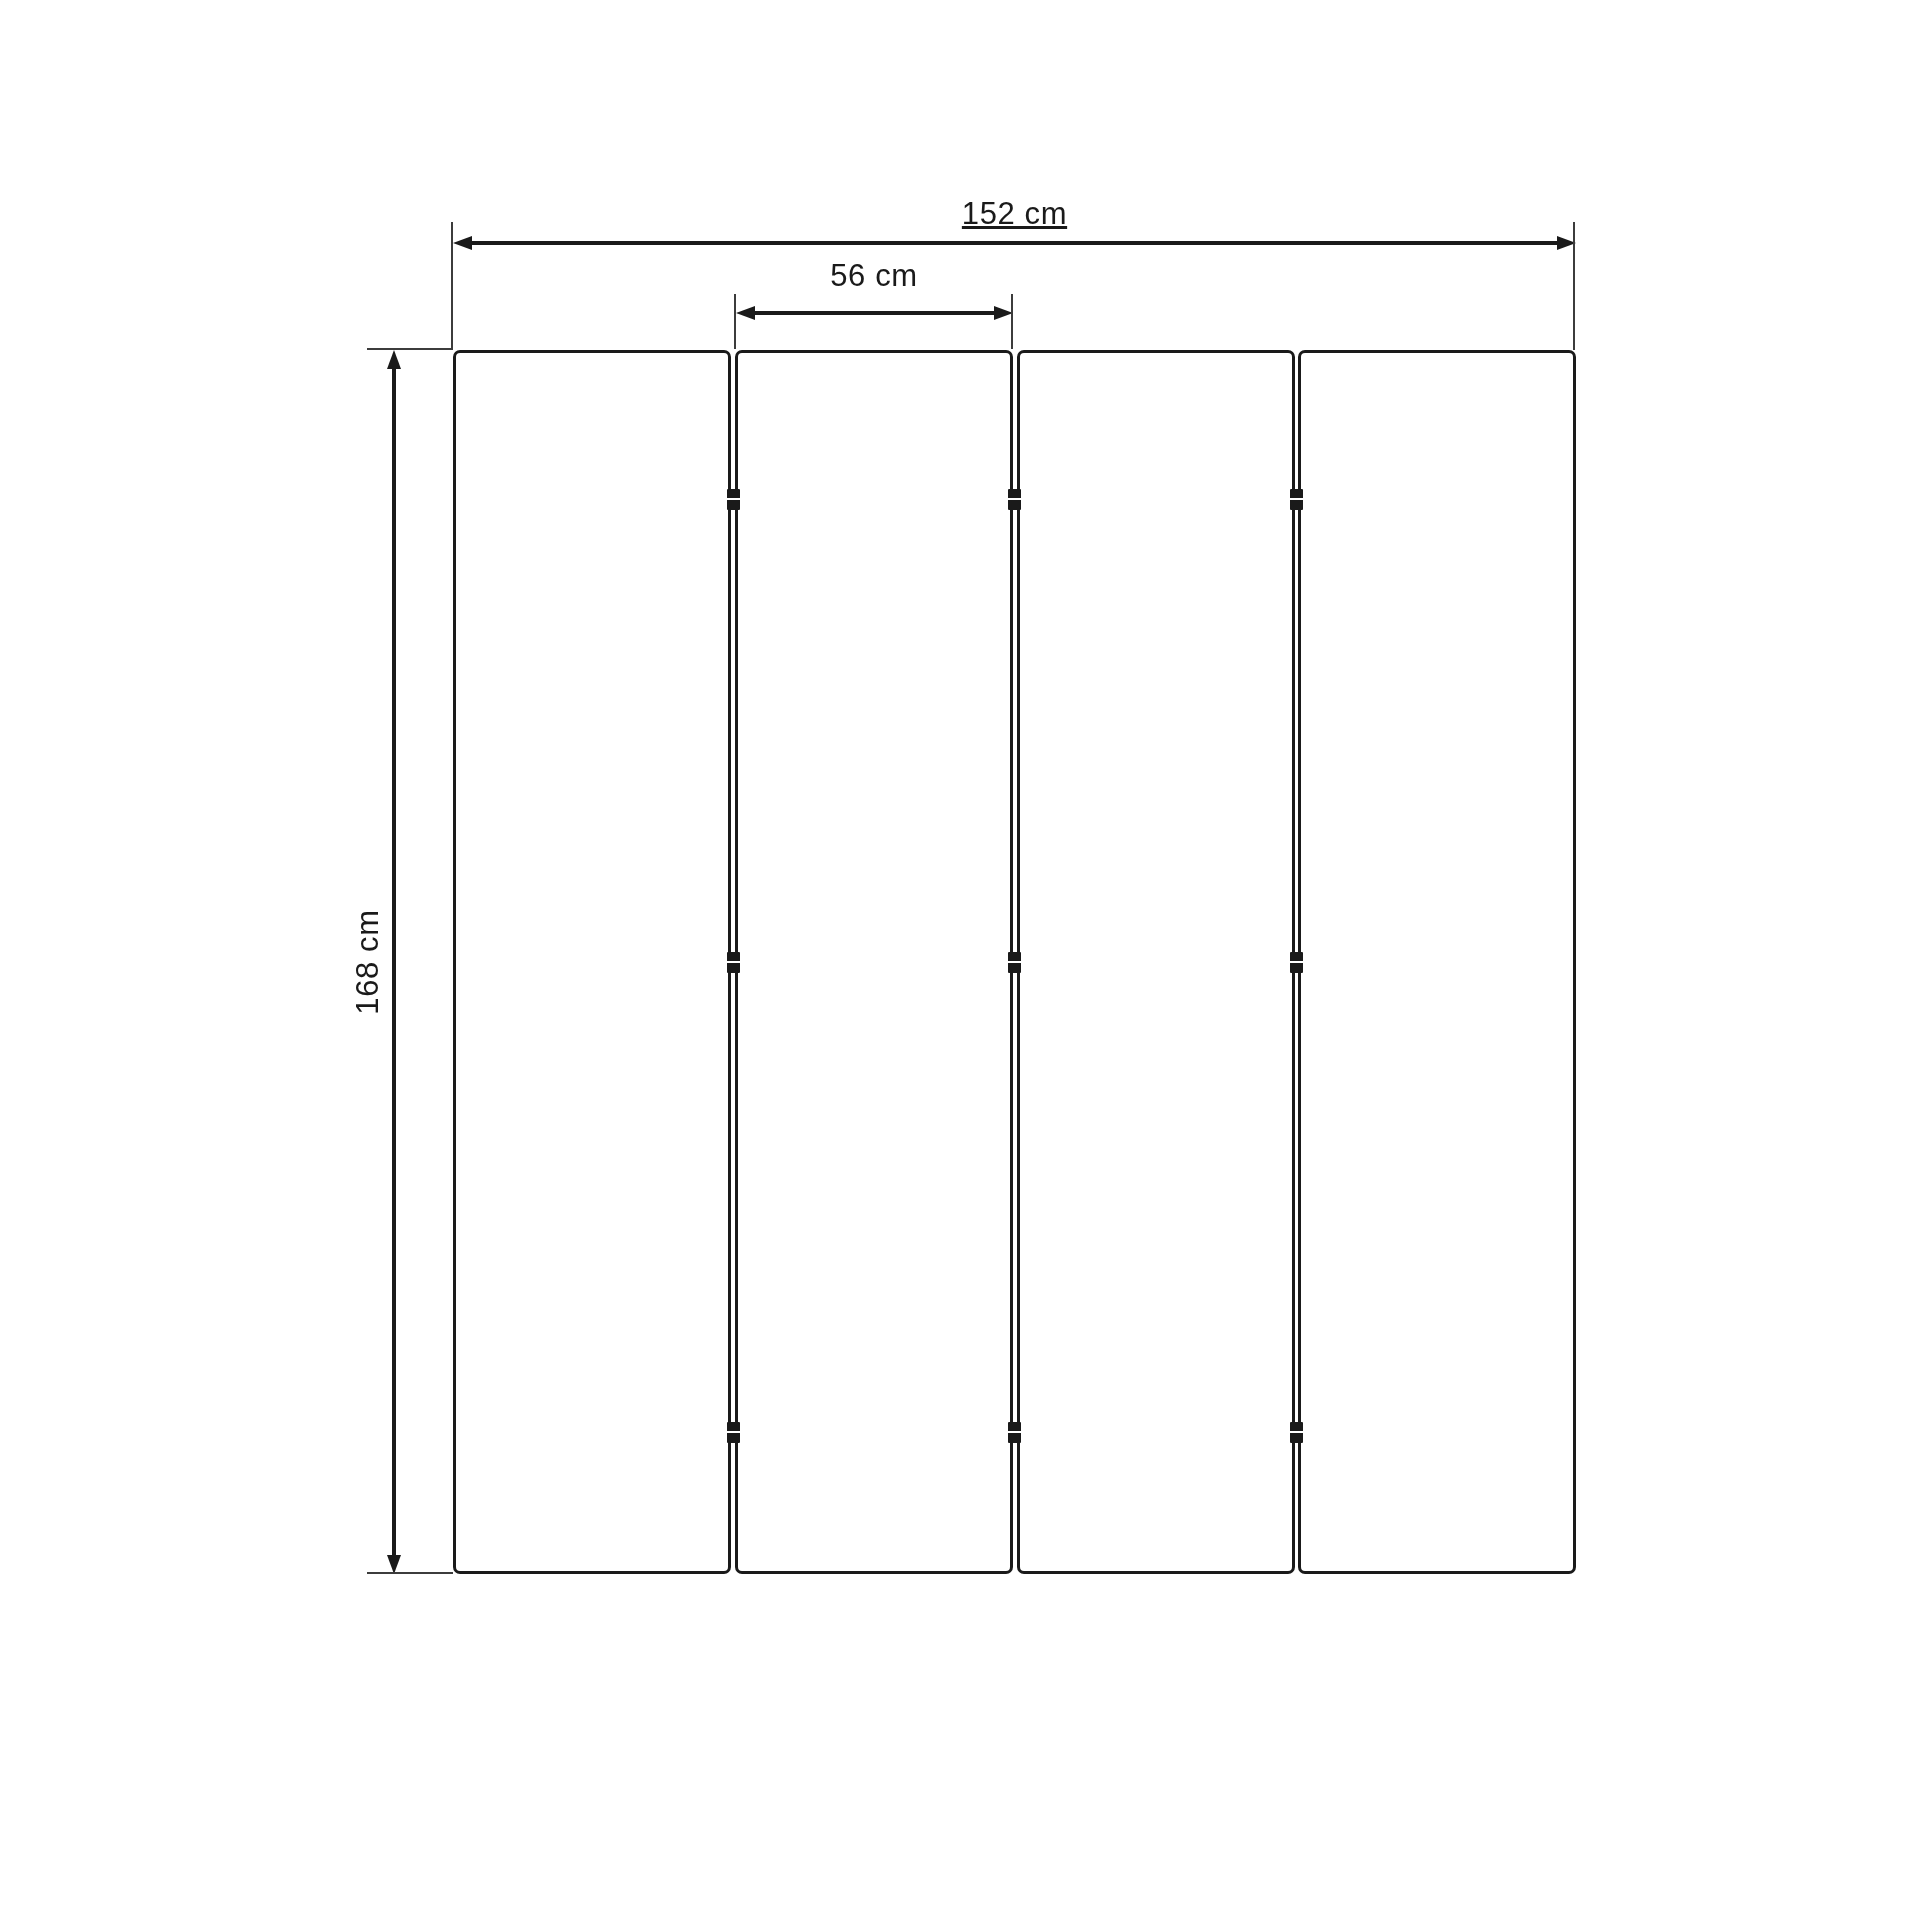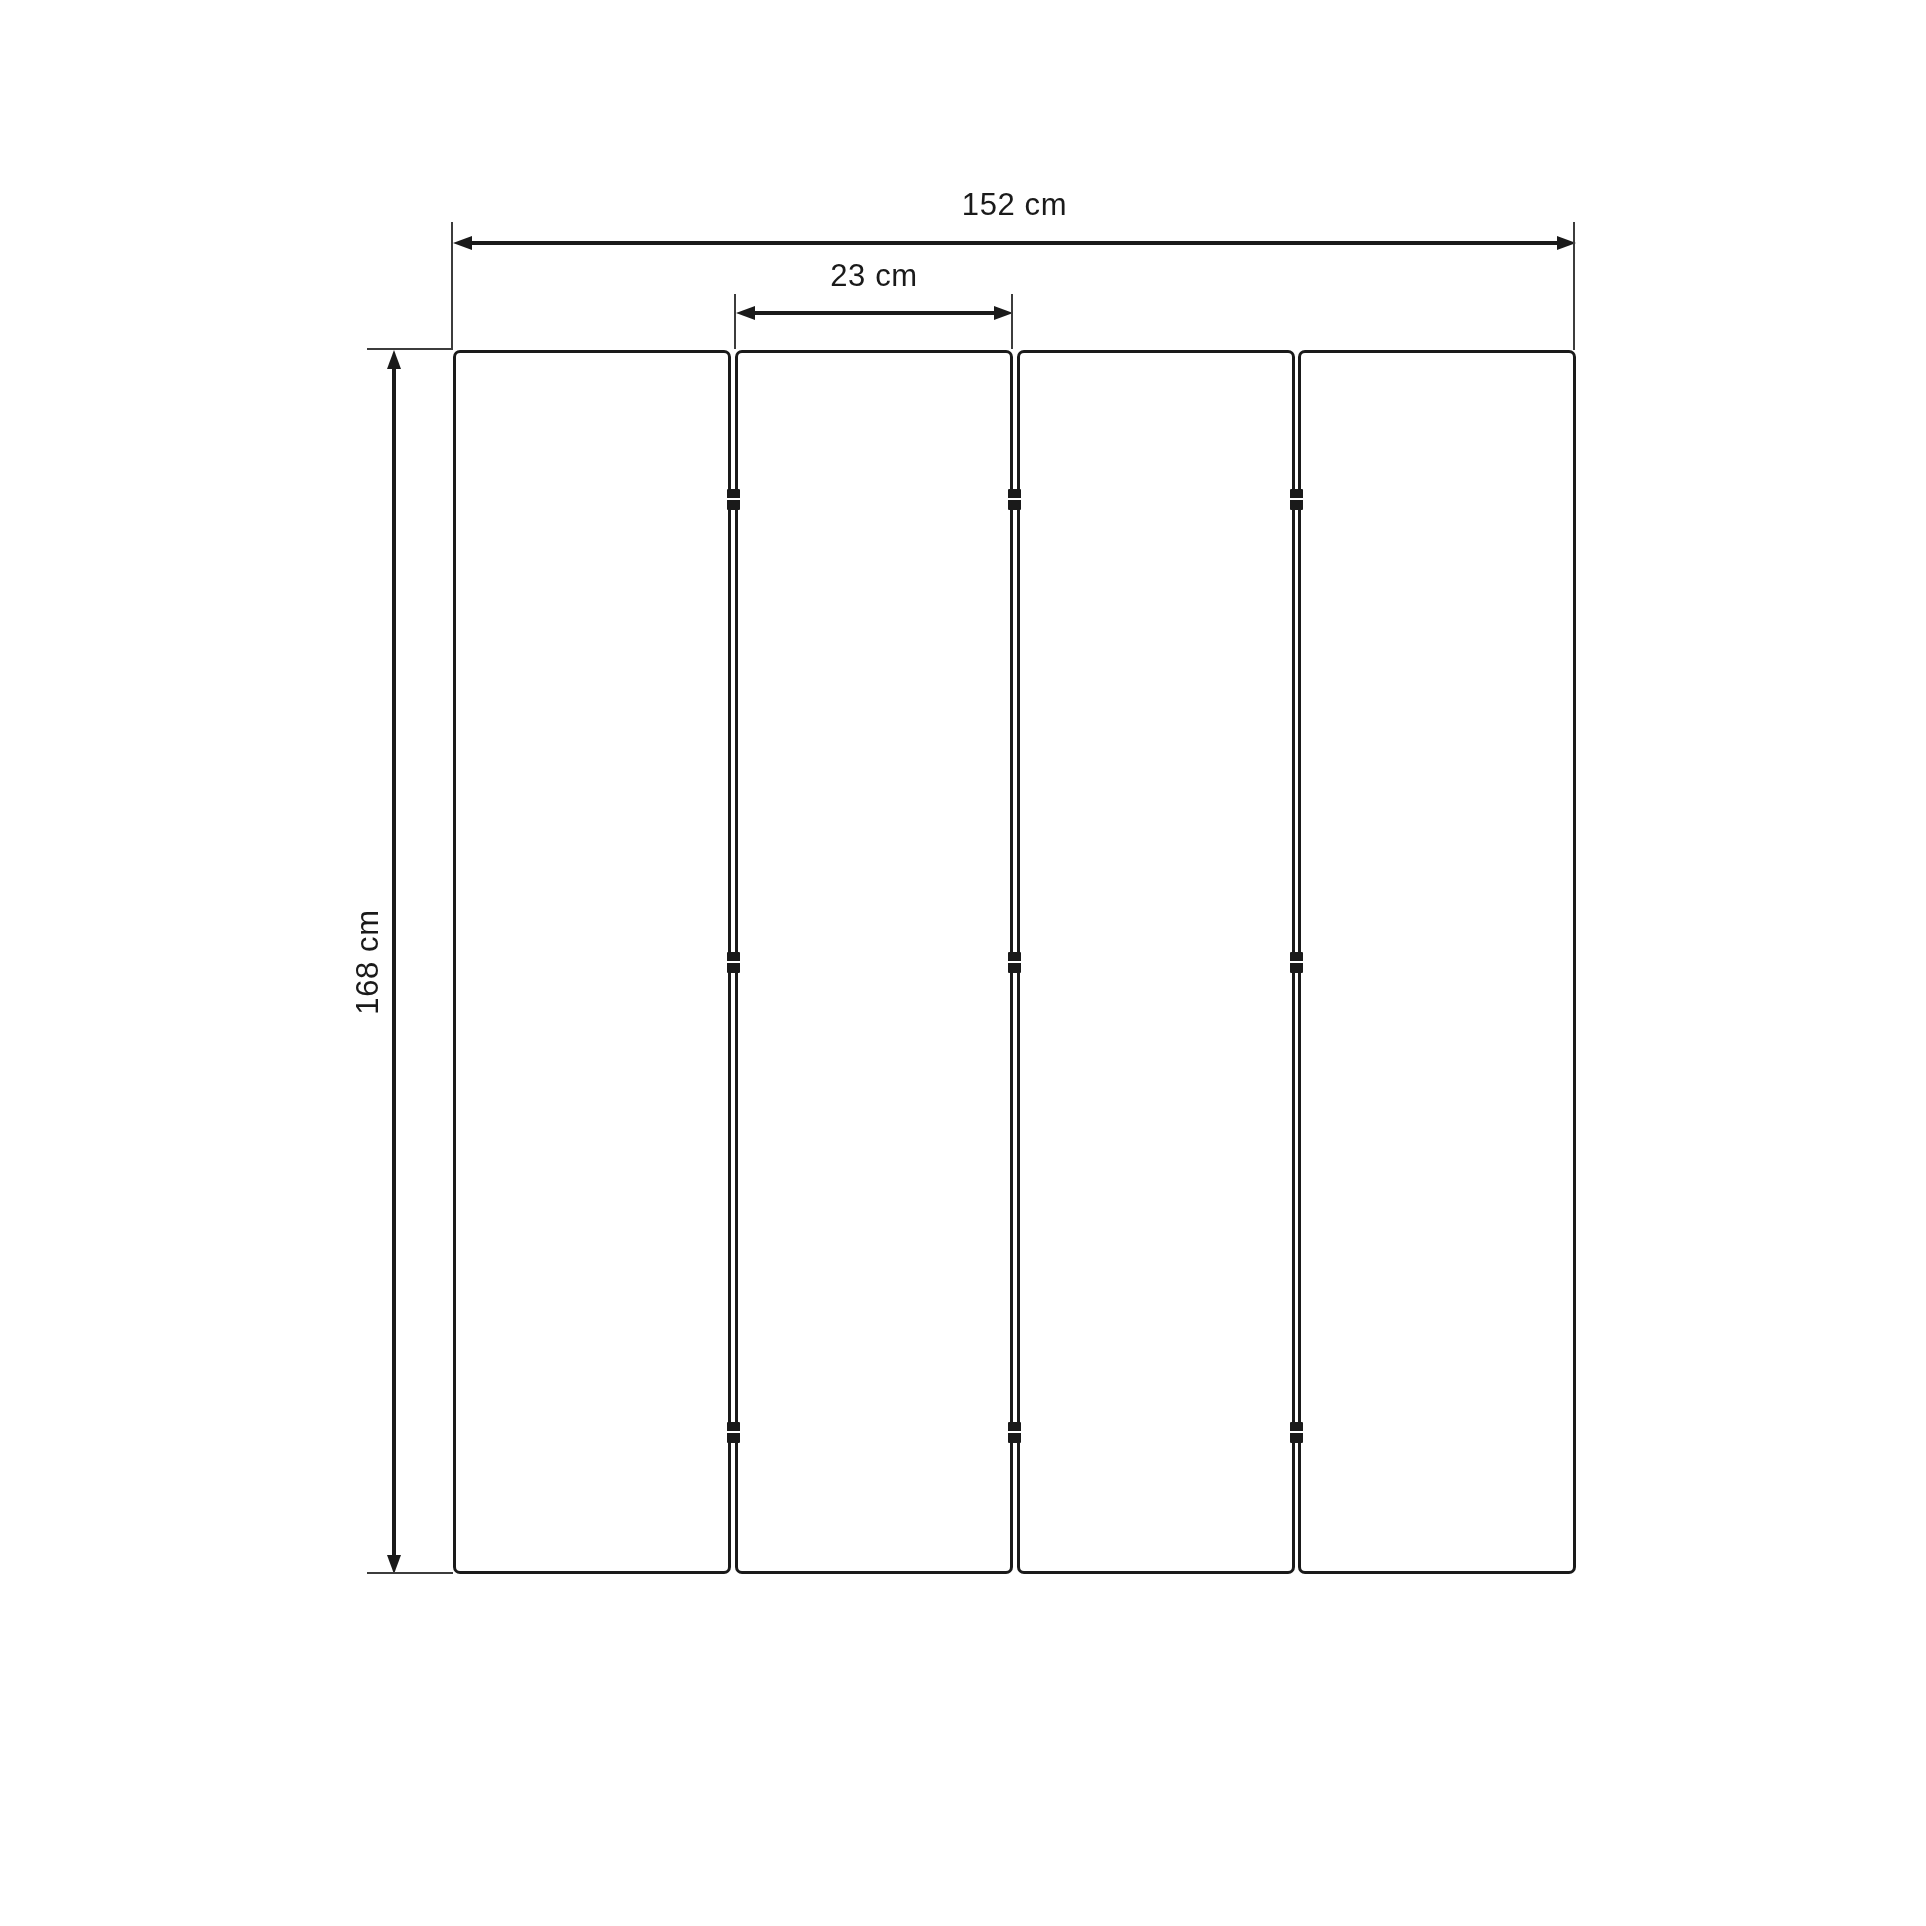--- a/index.html
+++ b/index.html
@@ -86,30 +86,30 @@
   .hinge.col3 { left: 1290px; }
   .hinge.row1 { top: 489px; }
   .hinge.row2 { top: 952px; }
   .hinge.row3 { top: 1422px; }
 </style>
 </head>
 <body>
 
 <div class="canvas">
 
-  <div class="dim-label" style="left: 866px; top: 188px; width: 297px;">152 cm</div>
+  <div class="dim-label" style="left: 866px; top: 197px; width: 297px; text-decoration: underline;">152 cm</div>
 
   <div class="dim-line" style="left: 467px; top: 241px; width: 1095px; height: 4px;"></div>
   <div class="arrow left" style="left: 453px; top: 236px;"></div>
   <div class="arrow right" style="left: 1557px; top: 236px;"></div>
 
   <div class="ext-line" style="left: 451px; top: 222px; width: 2px; height: 128px;"></div>
   <div class="ext-line" style="left: 1573px; top: 222px; width: 2px; height: 128px;"></div>
 
-  <div class="dim-label" style="left: 750px; top: 259px; width: 248px;">23 cm</div>
+  <div class="dim-label" style="left: 750px; top: 259px; width: 248px;">56 cm</div>
 
   <div class="dim-line" style="left: 747px; top: 311px; width: 253px; height: 4px;"></div>
   <div class="arrow left" style="left: 736px; top: 306px;"></div>
   <div class="arrow right" style="left: 994px; top: 306px;"></div>
 
   <div class="ext-line" style="left: 734px; top: 294px; width: 2px; height: 55px;"></div>
   <div class="ext-line" style="left: 1011px; top: 294px; width: 2px; height: 55px;"></div>
 
   <div class="dim-label vertical" style="left: 289px; top: 945px; width: 158px;">168 cm</div>
 

